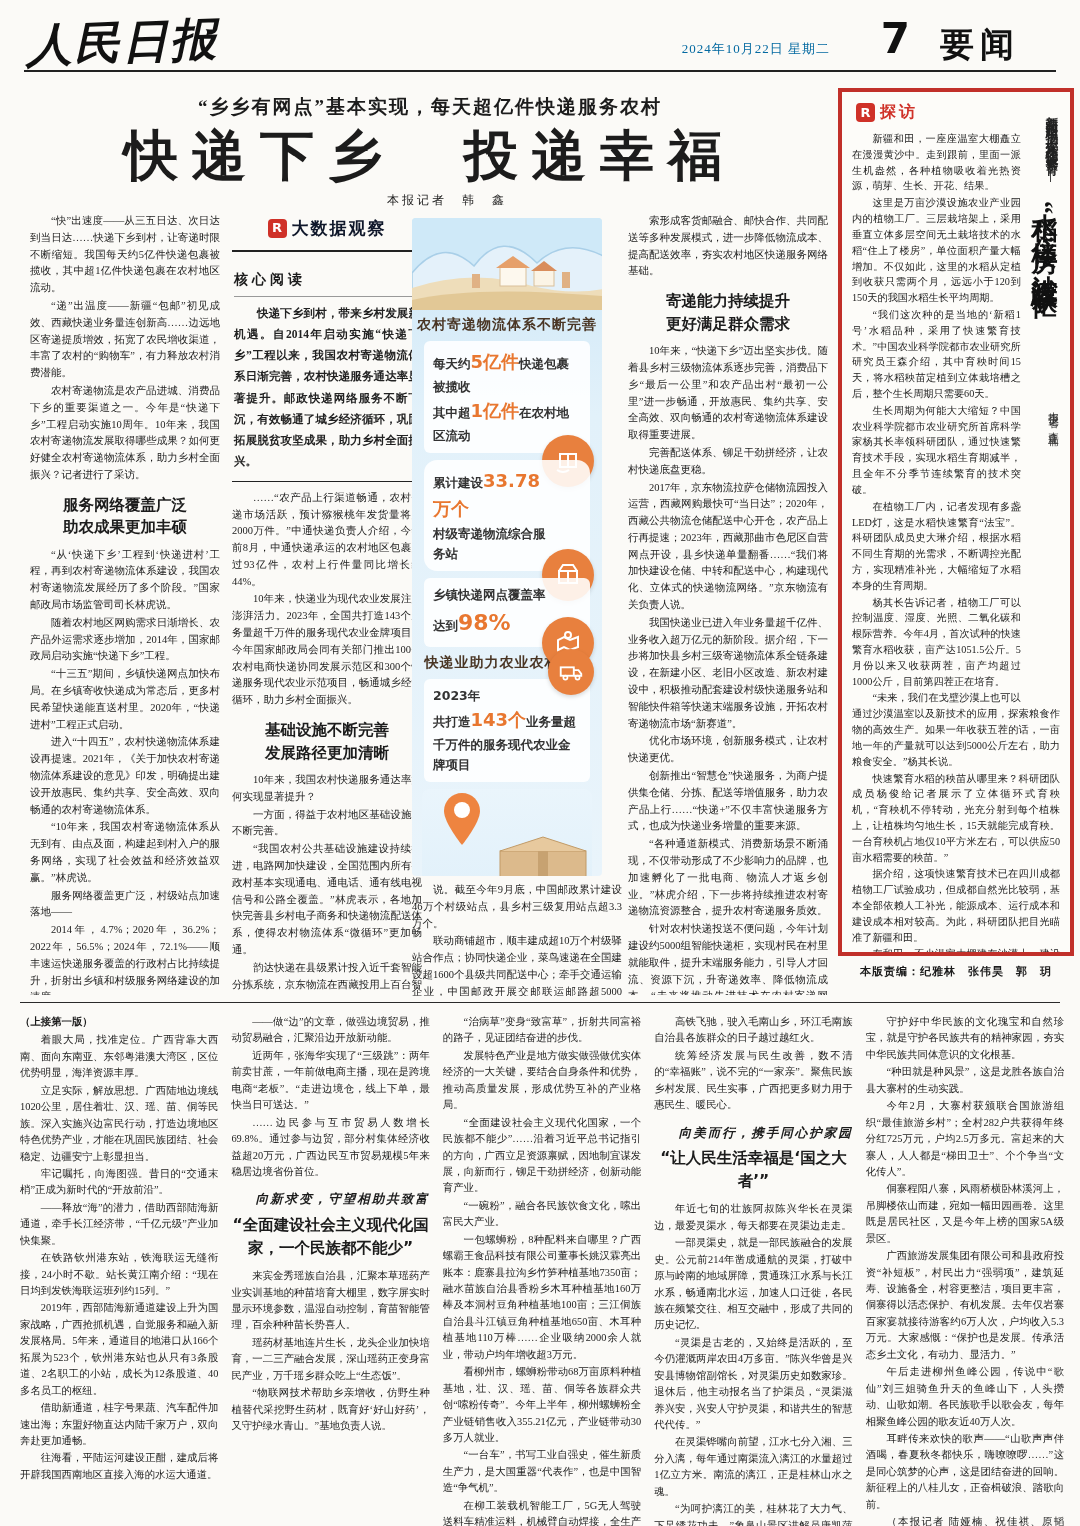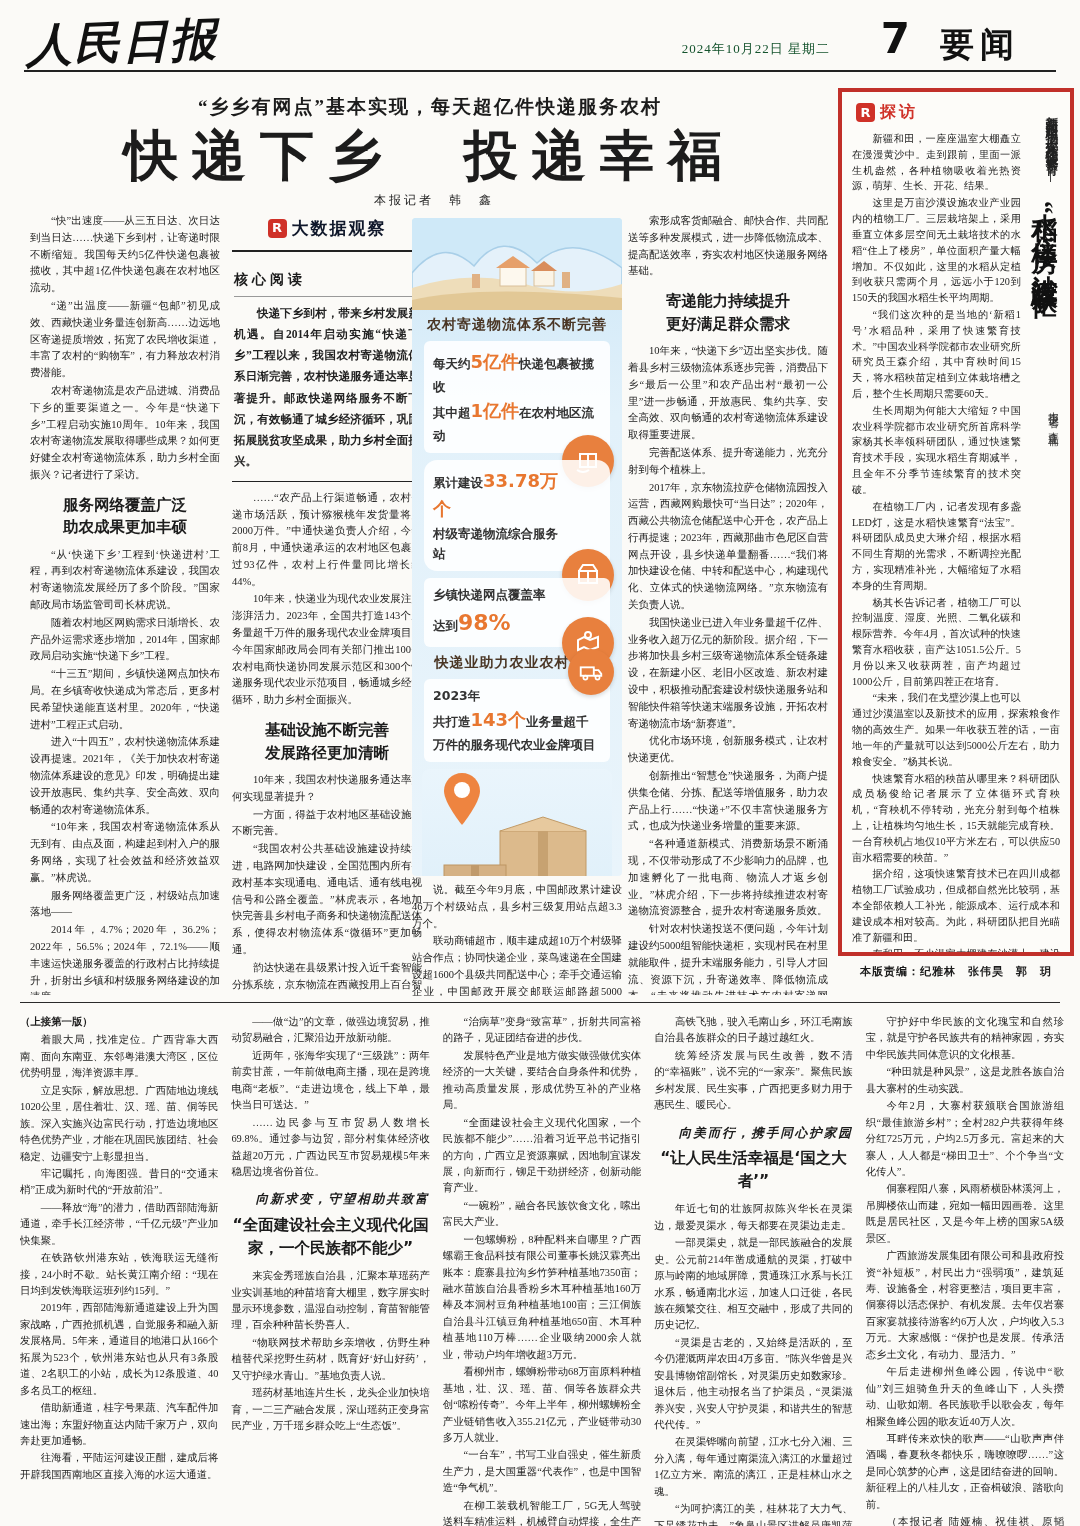--- a/index.html
+++ b/index.html
@@ -3,50 +3,50 @@
 <meta charset="utf-8">
 <style>
   html,body{margin:0;padding:0;background:#e8e6e2;}
   .page{position:relative;width:1080px;height:1526px;margin:0 auto;background:#fbfaf7;
         font-family:"Liberation Serif","DejaVu Serif",serif;color:#1c1c1c;overflow:hidden;}
   .sans{font-family:"DejaVu Sans","Liberation Sans",sans-serif;}
   
   .masthead{position:absolute;left:0;top:0;width:100%;height:74px;}
   .mast-logo{position:absolute;left:26px;top:12px;font-size:46px;font-weight:900;
              font-style:italic;transform:rotate(-2deg);letter-spacing:2px;color:#111;}
-  .mast-meta{position:absolute;right:250px;top:40px;font-size:13px;letter-spacing:1px;color:#14532d;}
+  .mast-meta{position:absolute;right:250px;top:40px;font-size:13px;letter-spacing:1px;color:#0369a1;}
   .mast-page{position:absolute;right:170px;top:14px;font-size:42px;font-weight:900;color:#111;}
   .mast-section{position:absolute;right:60px;top:22px;font-size:34px;font-weight:900;letter-spacing:6px;color:#111;}
   .mast-rule{position:absolute;left:24px;right:24px;top:70px;border-top:2px solid #222;}
   
   .kicker{position:absolute;left:110px;top:94px;width:640px;text-align:center;
           font-size:19px;font-weight:700;letter-spacing:2px;}
   .main-title{position:absolute;left:40px;top:120px;width:780px;text-align:center;
               font-size:54px;font-weight:900;letter-spacing:14px;}
-  .main-byline{position:absolute;left:44px;top:192px;width:780px;text-align:center;font-size:12px;letter-spacing:3px;}
+  .main-byline{position:absolute;left:57px;top:192px;width:780px;text-align:center;font-size:12px;letter-spacing:3px;}
   
   .tcol{position:absolute;top:213px;height:782px;overflow:hidden;font-size:10.5px;line-height:1.6;}
   .para{margin:0 0 1px 0;text-indent:2em;text-align:justify;}
   .subhead{text-align:center;font-family:"DejaVu Sans","Liberation Sans",sans-serif;
            font-weight:900;font-size:15.5px;line-height:1.45;margin:10px 0 8px;}
   .col1{left:30px;width:190px;}
   .col2{left:232px;width:190px;}
   .col4{left:628px;width:200px;}
   
   .bd-logo{display:flex;align-items:center;justify-content:center;gap:5px;margin:2px 0 8px;}
   .rbox{display:inline-flex;align-items:center;justify-content:center;width:19px;height:19px;
         background:#cf3128;color:#fff;border-radius:4px;font-family:"DejaVu Sans",sans-serif;
         font-weight:900;font-size:13px;}
   .bd-text{color:#0f172a;font-family:"DejaVu Sans",sans-serif;font-weight:900;font-size:17px;letter-spacing:2px;}
   .core{border-top:2px solid #222;border-bottom:1px solid #222;padding:6px 2px 8px;margin-bottom:8px;}
   .core-label{font-weight:900;font-size:14px;letter-spacing:4px;margin:10px 0 6px;
               font-family:"DejaVu Sans",sans-serif;border-bottom:1px solid #999;padding-bottom:5px;}
   .core-body{font-size:11.5px;line-height:1.85;text-align:justify;text-indent:2em;font-weight:600;color:#222;}
   
-  .info{position:absolute;left:412px;top:218px;width:210px;height:658px;
+  .info{position:absolute;left:412px;top:218px;width:190px;height:658px;
         background:linear-gradient(180deg,#cde7f7 0%,#e2f1fa 30%,#e9f4fb 100%);
         border-radius:4px;overflow:hidden;font-family:"DejaVu Sans","Liberation Sans",sans-serif;}
   .info-title{font-size:14px;font-weight:900;color:#4a3625;text-align:center;margin:6px 0 4px;letter-spacing:1px;}
   .card{position:relative;background:rgba(255,255,255,.88);border-radius:6px;margin:7px 12px;padding:7px 9px;
         font-size:12.5px;font-weight:800;color:#333;line-height:1.6;}
   .num{color:#e87730;font-size:18px;font-weight:900;}
   .icircle{position:absolute;width:52px;height:52px;border-radius:50%;background:#e8803e;
            display:flex;align-items:center;justify-content:center;box-shadow:0 2px 4px rgba(0,0,0,.15);}
   .boxart{position:relative;margin:4px 10px;height:208px;background:linear-gradient(180deg,#eaf5fc,#d8ecf8);border-radius:8px;}
   .col3-below{position:absolute;left:412px;top:882px;width:210px;height:114px;overflow:hidden;
@@ -224,21 +224,21 @@
   <div class="tcol col4">
     <div>
         <p class="para">索形成客货邮融合、邮快合作、共同配送等多种发展模式，进一步降低物流成本、提高配送效率，夯实农村地区快递服务网络基础。</p>
       </div>
     <h3 class="subhead">
       <span>寄递能力持续提升</span><br>
       <span>更好满足群众需求</span>
     </h3>
     <div>
         <p class="para">10年来，“快递下乡”迈出坚实步伐。随着县乡村三级物流体系逐步完善，消费品下乡“最后一公里”和农产品出村“最初一公里”进一步畅通，开放惠民、集约共享、安全高效、双向畅通的农村寄递物流体系建设取得重要进展。</p>
-        <p class="para">完善配送体系、提升寄递能力，光充分射到每个植株上。</p>
+        <p class="para">完善配送体系、铆足干劲拼经济，让农村快递底盘更稳。</p>
         <p class="para">2017年，京东物流拉萨仓储物流园投入运营，西藏网购最快可“当日达”；2020年，西藏公共物流仓储配送中心开仓，农产品上行再提速；2023年，西藏那曲市色尼区自营网点开设，县乡快递单量翻番……“我们将加快建设仓储、中转和配送中心，构建现代化、立体式的快递物流网络。”京东物流有关负责人说。</p>
         <p class="para">我国快递业已进入年业务量超千亿件、业务收入超万亿元的新阶段。据介绍，下一步将加快县乡村三级寄递物流体系全链条建设，在新建小区、老旧小区改造、新农村建设中，积极推动配套建设村级快递服务站和智能快件箱等快递末端服务设施，开拓农村寄递物流市场“新赛道”。</p>
         <p class="para">优化市场环境，创新服务模式，让农村快递更优。</p>
         <p class="para">创新推出“智慧仓”快递服务，为商户提供集仓储、分拣、配送等增值服务，助力农产品上行……“快递+”不仅丰富快递服务方式，也成为快递业务增量的重要来源。</p>
         <p class="para">“各种通道新模式、消费新场景不断涌现，不仅带动形成了不少影响力的品牌，也加速孵化了一批电商、物流人才返乡创业。”林虎介绍，下一步将持续推进农村寄递物流资源整合，提升农村寄递服务质效。</p>
         <p class="para">针对农村快递投送不便问题，今年计划建设约5000组智能快递柜，实现村民在村里就能取件，提升末端服务能力，引导人才回流、资源下沉，升寄递效率、降低物流成本。“未来将推动先进技术在农村寄递网络、设施、服务等方面的应用，通过数据共享、信息互联，提升农村寄递物流体系信息化服务能力。”林虎说。</p>
       </div>
 
   </div>
 
@@ -287,22 +287,22 @@
     <div class="bcol">
       <div>
           <p class="para">——做“边”的文章，做强边境贸易，推动贸易融合，汇聚沿边开放新动能。</p>
           <p class="para">近两年，张海华实现了“三级跳”：两年前卖甘蔗，一年前做电商主播，现在是跨境电商“老板”。“走进边境仓，线上下单，最快当日可送达。”</p>
           <p class="para">……边民参与互市贸易人数增长69.8%。通过参与边贸，部分村集体经济收益超20万元，广西边民互市贸易规模5年来稳居边境省份首位。</p>
         </div>
       <div class="bkicker">向新求变，守望相助共致富</div>
       <div class="bquote">“全面建设社会主义现代化国家，一个民族都不能少”</div>
       <div>
           <p class="para">来宾金秀瑶族自治县，汇聚本草瑶药产业实训基地的种苗培育大棚里，数字屏实时显示环境参数，温湿自动控制，育苗智能管理，百余种种苗长势喜人。</p>
+          <p class="para">瑶药材基地连片生长，龙头企业加快培育，一二三产融合发展，深山瑶药正变身富民产业，万千瑶乡群众吃上“生态饭”。</p>
           <p class="para">“物联网技术帮助乡亲增收，仿野生种植替代采挖野生药材，既育好‘好山好药’，又守护绿水青山。”基地负责人说。</p>
-          <p class="para">瑶药材基地连片生长，龙头企业加快培育，一二三产融合发展，深山瑶药正变身富民产业，万千瑶乡群众吃上“生态饭”。</p>
         </div>
     </div>
     <div class="bcol">
       <div>
           <p class="para">“治病草”变身“致富草”，折射共同富裕的路子，见证团结奋进的步伐。</p>
           <p class="para">发展特色产业是地方做实做强做优实体经济的一大关键，要结合自身条件和优势，推动高质量发展，形成优势互补的产业格局。</p>
           <p class="para">“全面建设社会主义现代化国家，一个民族都不能少”……沿着习近平总书记指引的方向，广西立足资源禀赋，因地制宜谋发展，向新而行，铆足干劲拼经济，创新动能育产业。</p>
           <p class="para">“一碗粉”，融合各民族饮食文化，嗦出富民大产业。</p>
           <p class="para">一包螺蛳粉，8种配料来自哪里？广西螺霸王食品科技有限公司董事长姚汉霖亮出账本：鹿寨县拉沟乡竹笋种植基地7350亩；融水苗族自治县香粉乡木耳种植基地160万棒及本洞村豆角种植基地100亩；三江侗族自治县斗江镇豆角种植基地650亩、木耳种植基地110万棒……企业吸纳2000余人就业，带动户均年增收超3万元。</p>
           <p class="para">看柳州市，螺蛳粉带动68万亩原料种植基地，壮、汉、瑶、苗、侗等各族群众共创“嗦粉传奇”。今年上半年，柳州螺蛳粉全产业链销售收入355.21亿元，产业链带动30多万人就业。</p>

